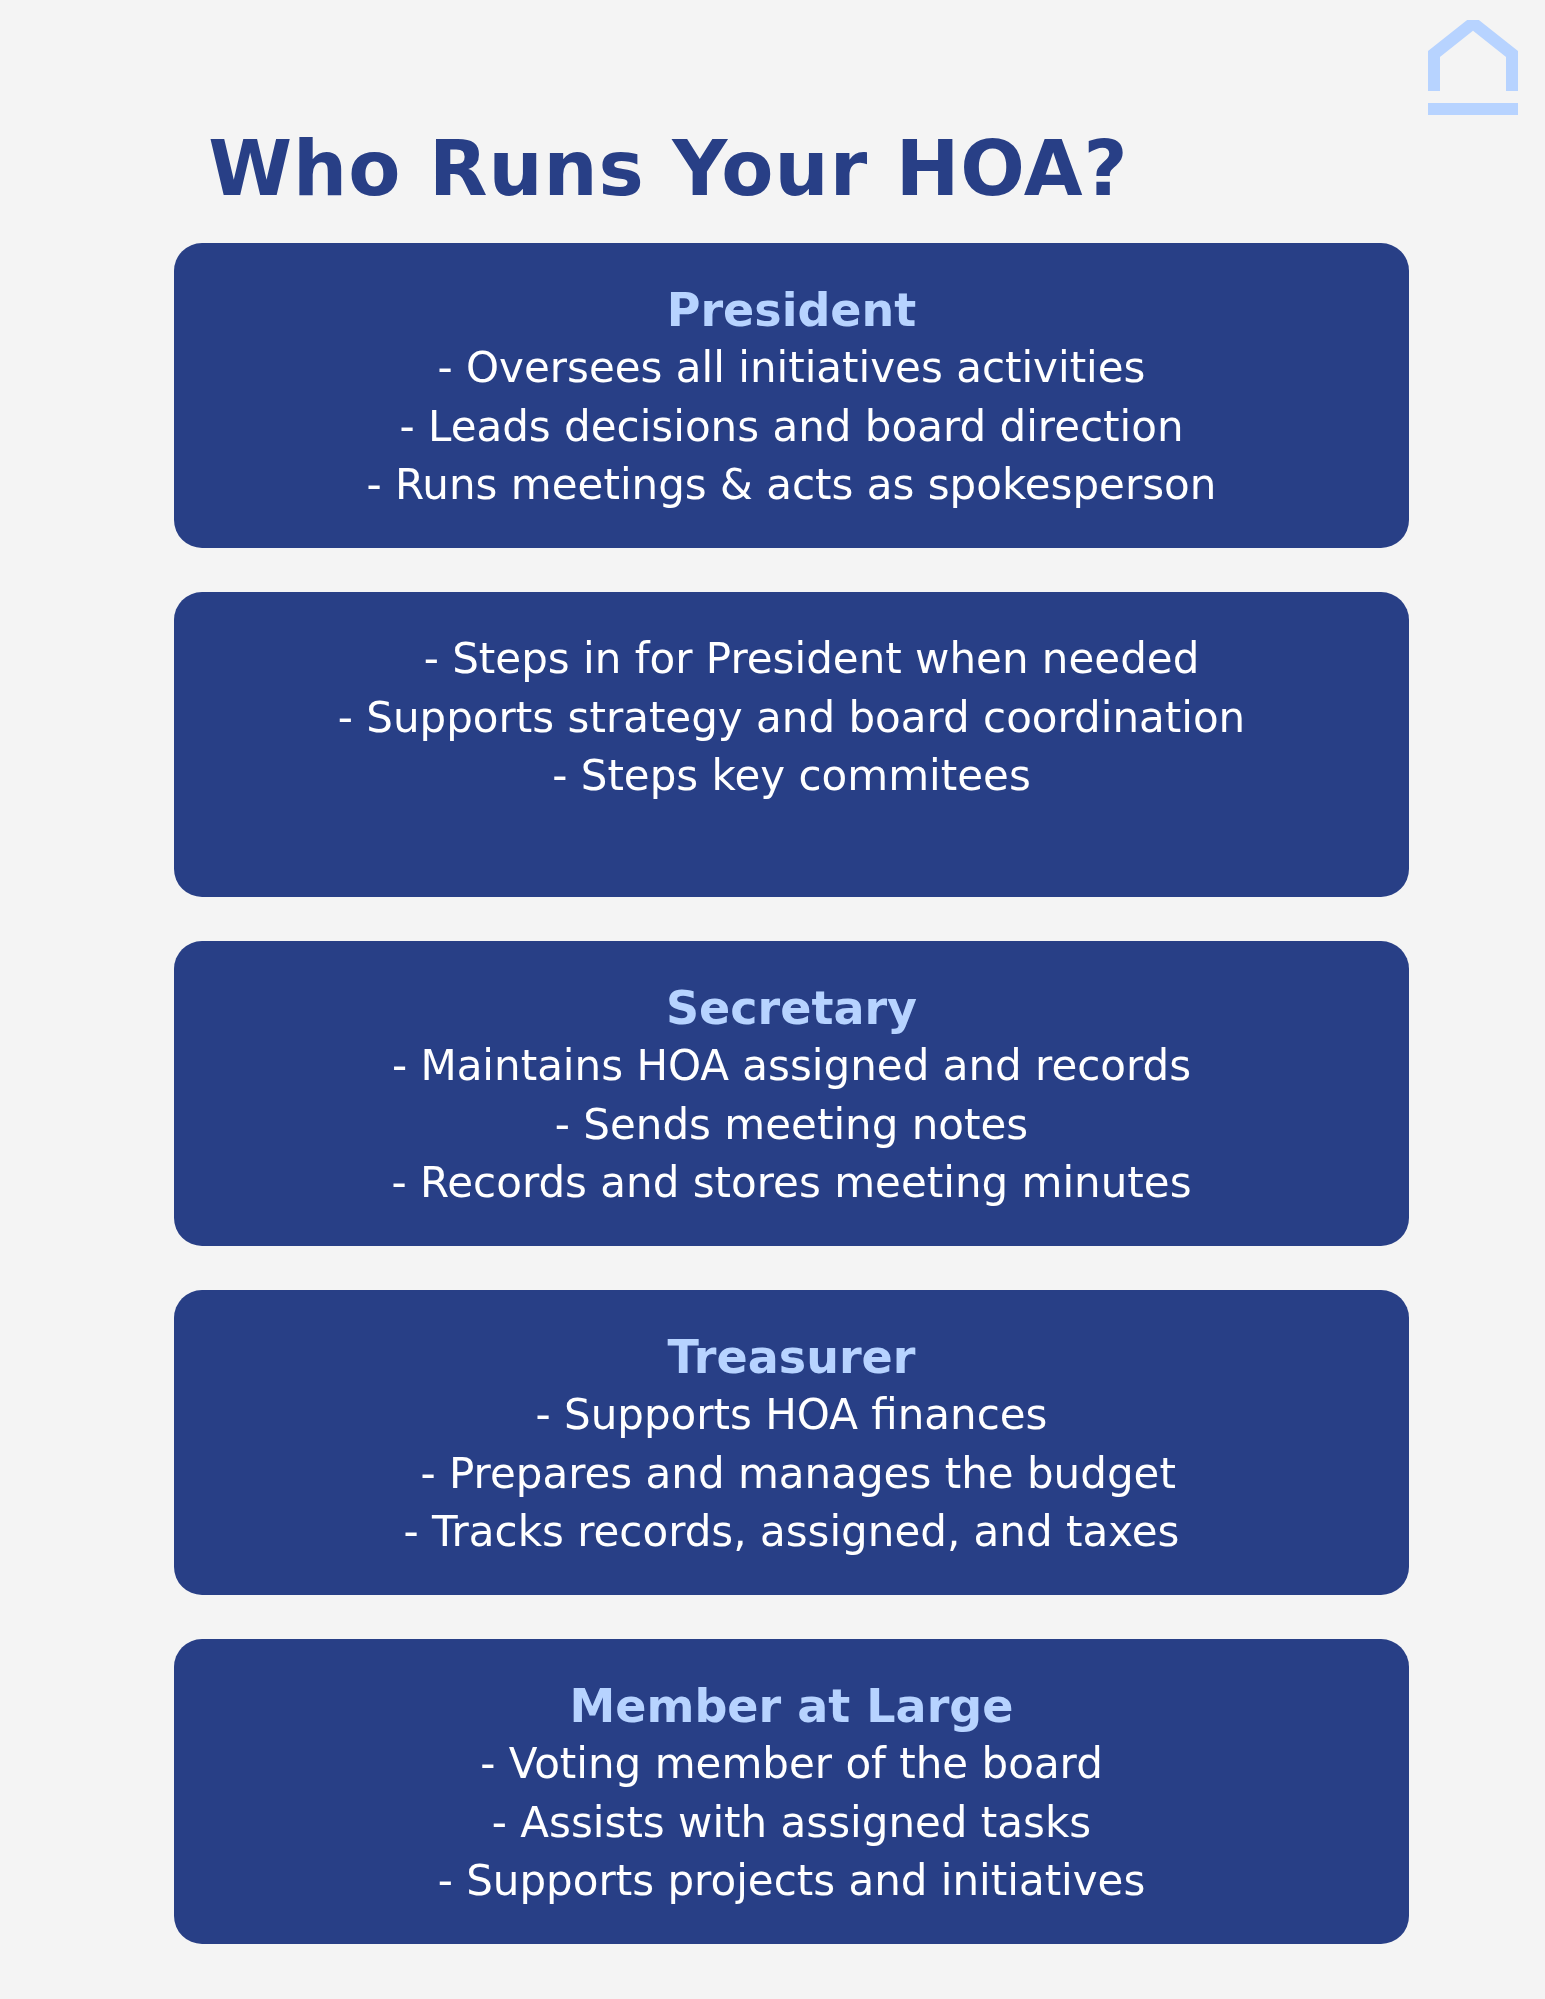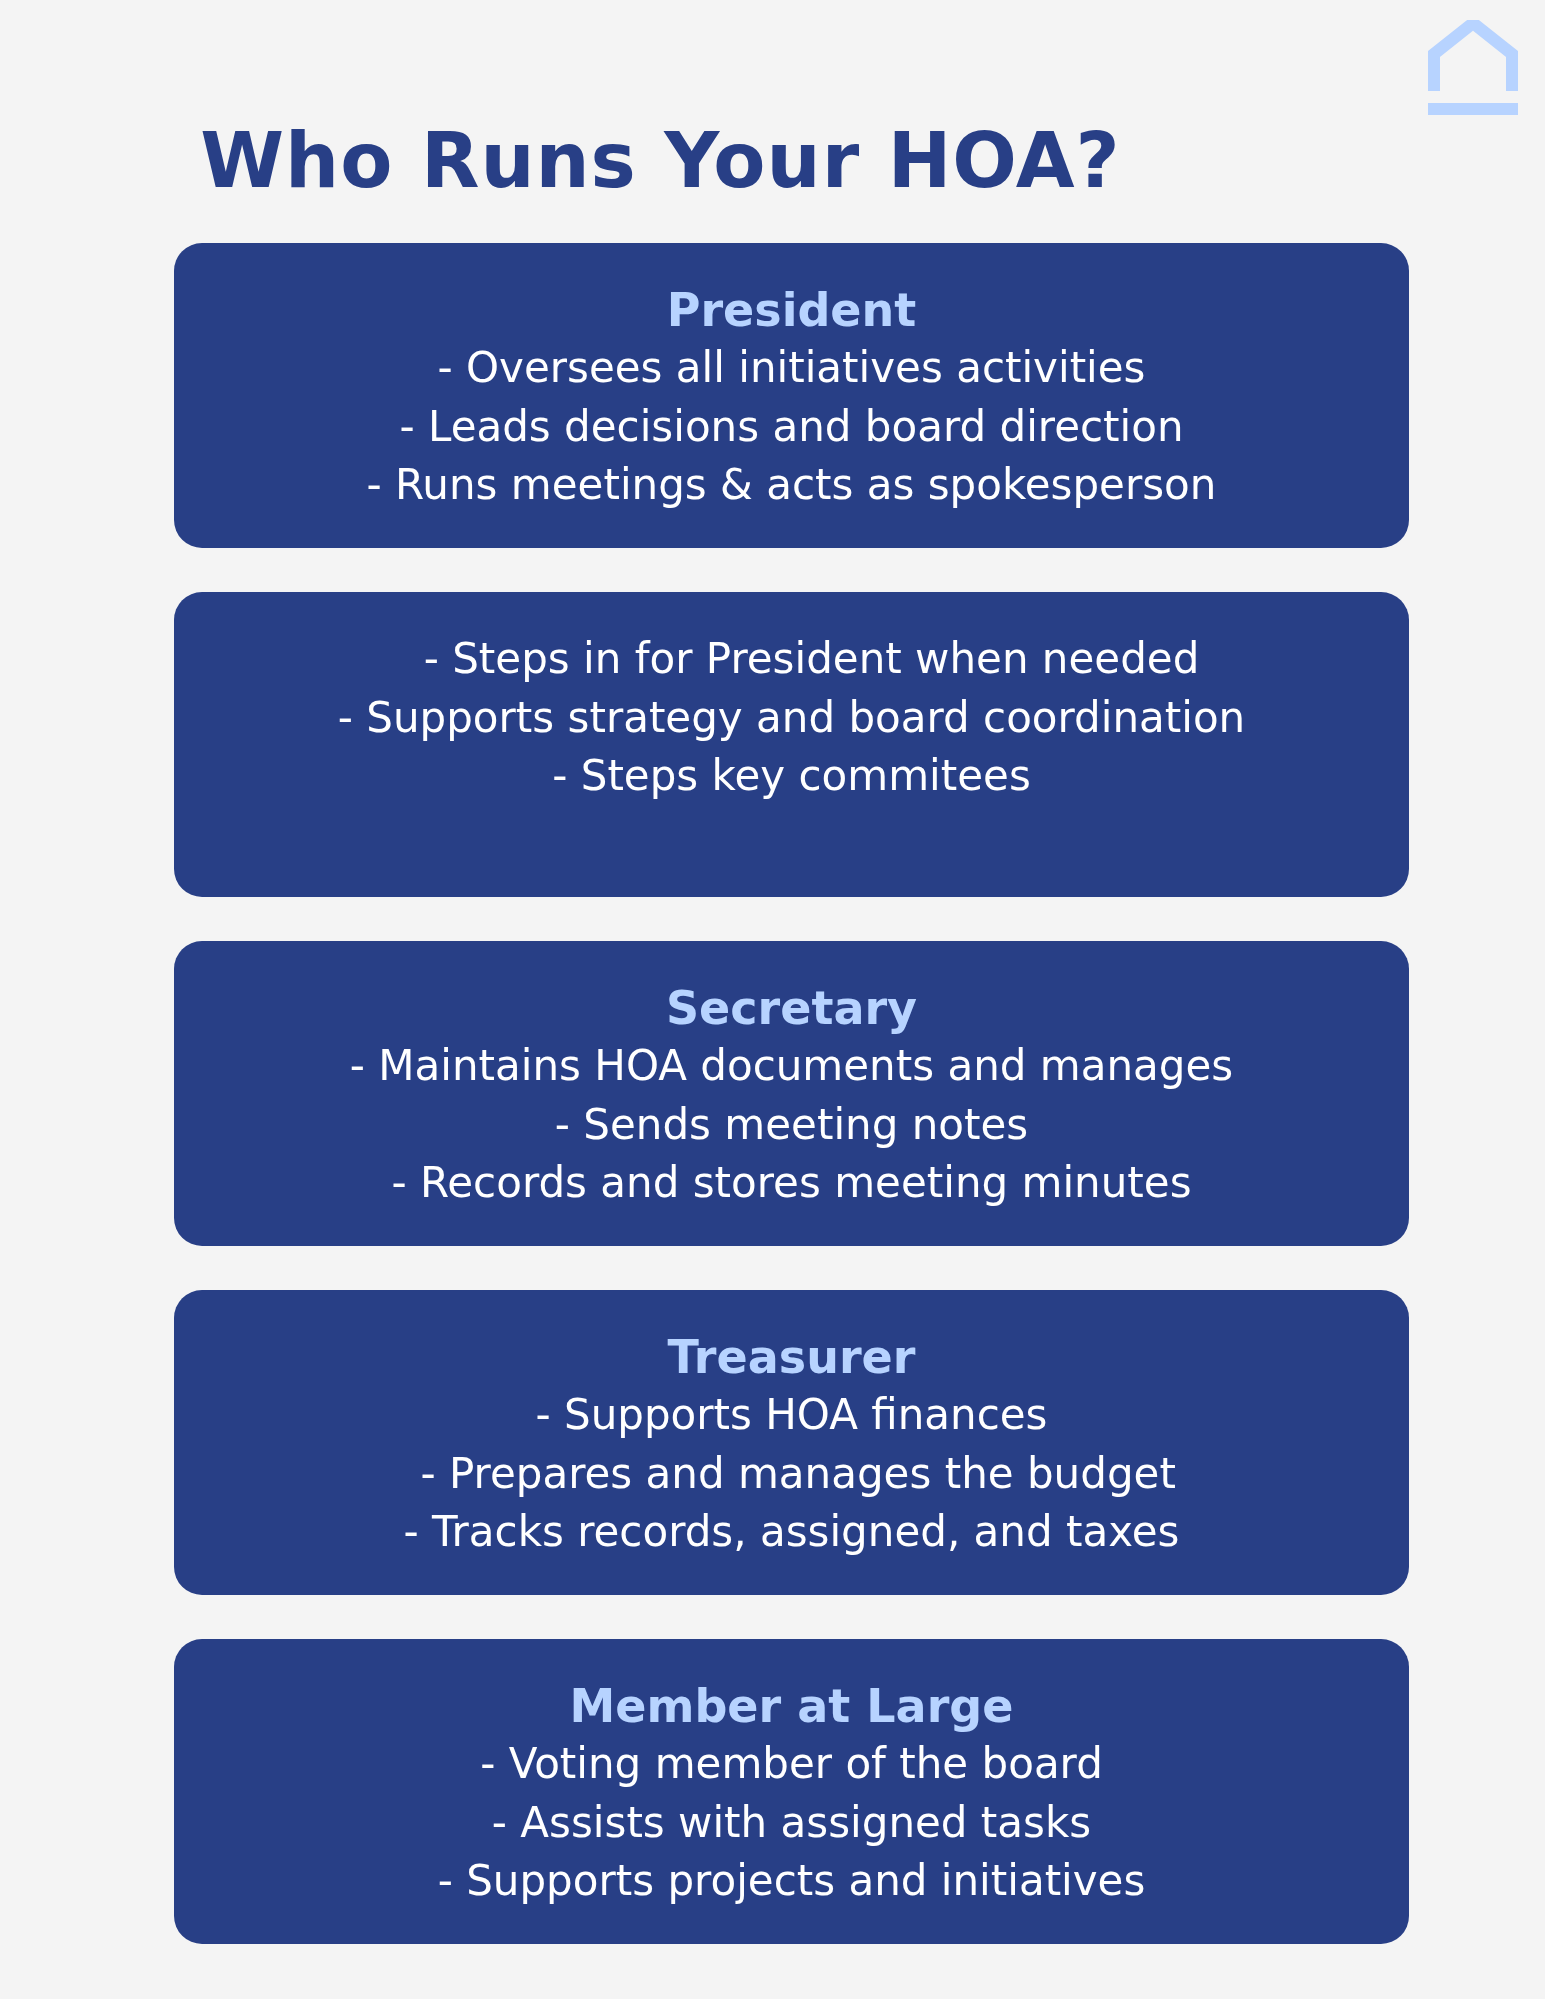--- a/index.html
+++ b/index.html
@@ -12,21 +12,21 @@
   }
   .logo {
     position: absolute; left: 1428px; top: 20px; width: 90px; height: 96px;
   }
   .title {
     position: absolute; left: 0; top: 108px; width: 1305px;
     text-align: center;
     font-family: "DejaVu Sans", sans-serif;
     font-weight: bold; font-size: 76px; color: #283f86;
     letter-spacing: 1px;
-    margin: 8px;
+    margin: 16px;
   }
   .cards {
     position: absolute; left: 155px; top: 243px; width: 1235px; padding-left: 19px;
   }
   .card {
     background: #283f86;
     border-radius: 28px;
     height: 305px;
     margin-bottom: 44px;
     box-sizing: border-box;
@@ -65,21 +65,21 @@
   <div class="card">
     <ul class="card-lines">
       <li class="card-line">   - Steps in for President when needed</li>
       <li class="card-line">- Supports strategy and board coordination</li>
       <li class="card-line">- Steps key commitees</li>
     </ul>
   </div>
   <div class="card">
     <p class="card-title">Secretary</p>
     <ul class="card-lines">
-      <li class="card-line">- Maintains HOA documents and manages</li>
+      <li class="card-line">- Maintains HOA assigned and records</li>
       <li class="card-line">- Sends meeting notes</li>
       <li class="card-line">- Records and stores meeting minutes</li>
     </ul>
   </div>
   <div class="card">
     <p class="card-title">Treasurer</p>
     <ul class="card-lines">
       <li class="card-line">- Supports HOA finances</li>
       <li class="card-line"> - Prepares and manages the budget</li>
       <li class="card-line">- Tracks records, assigned, and taxes</li>

